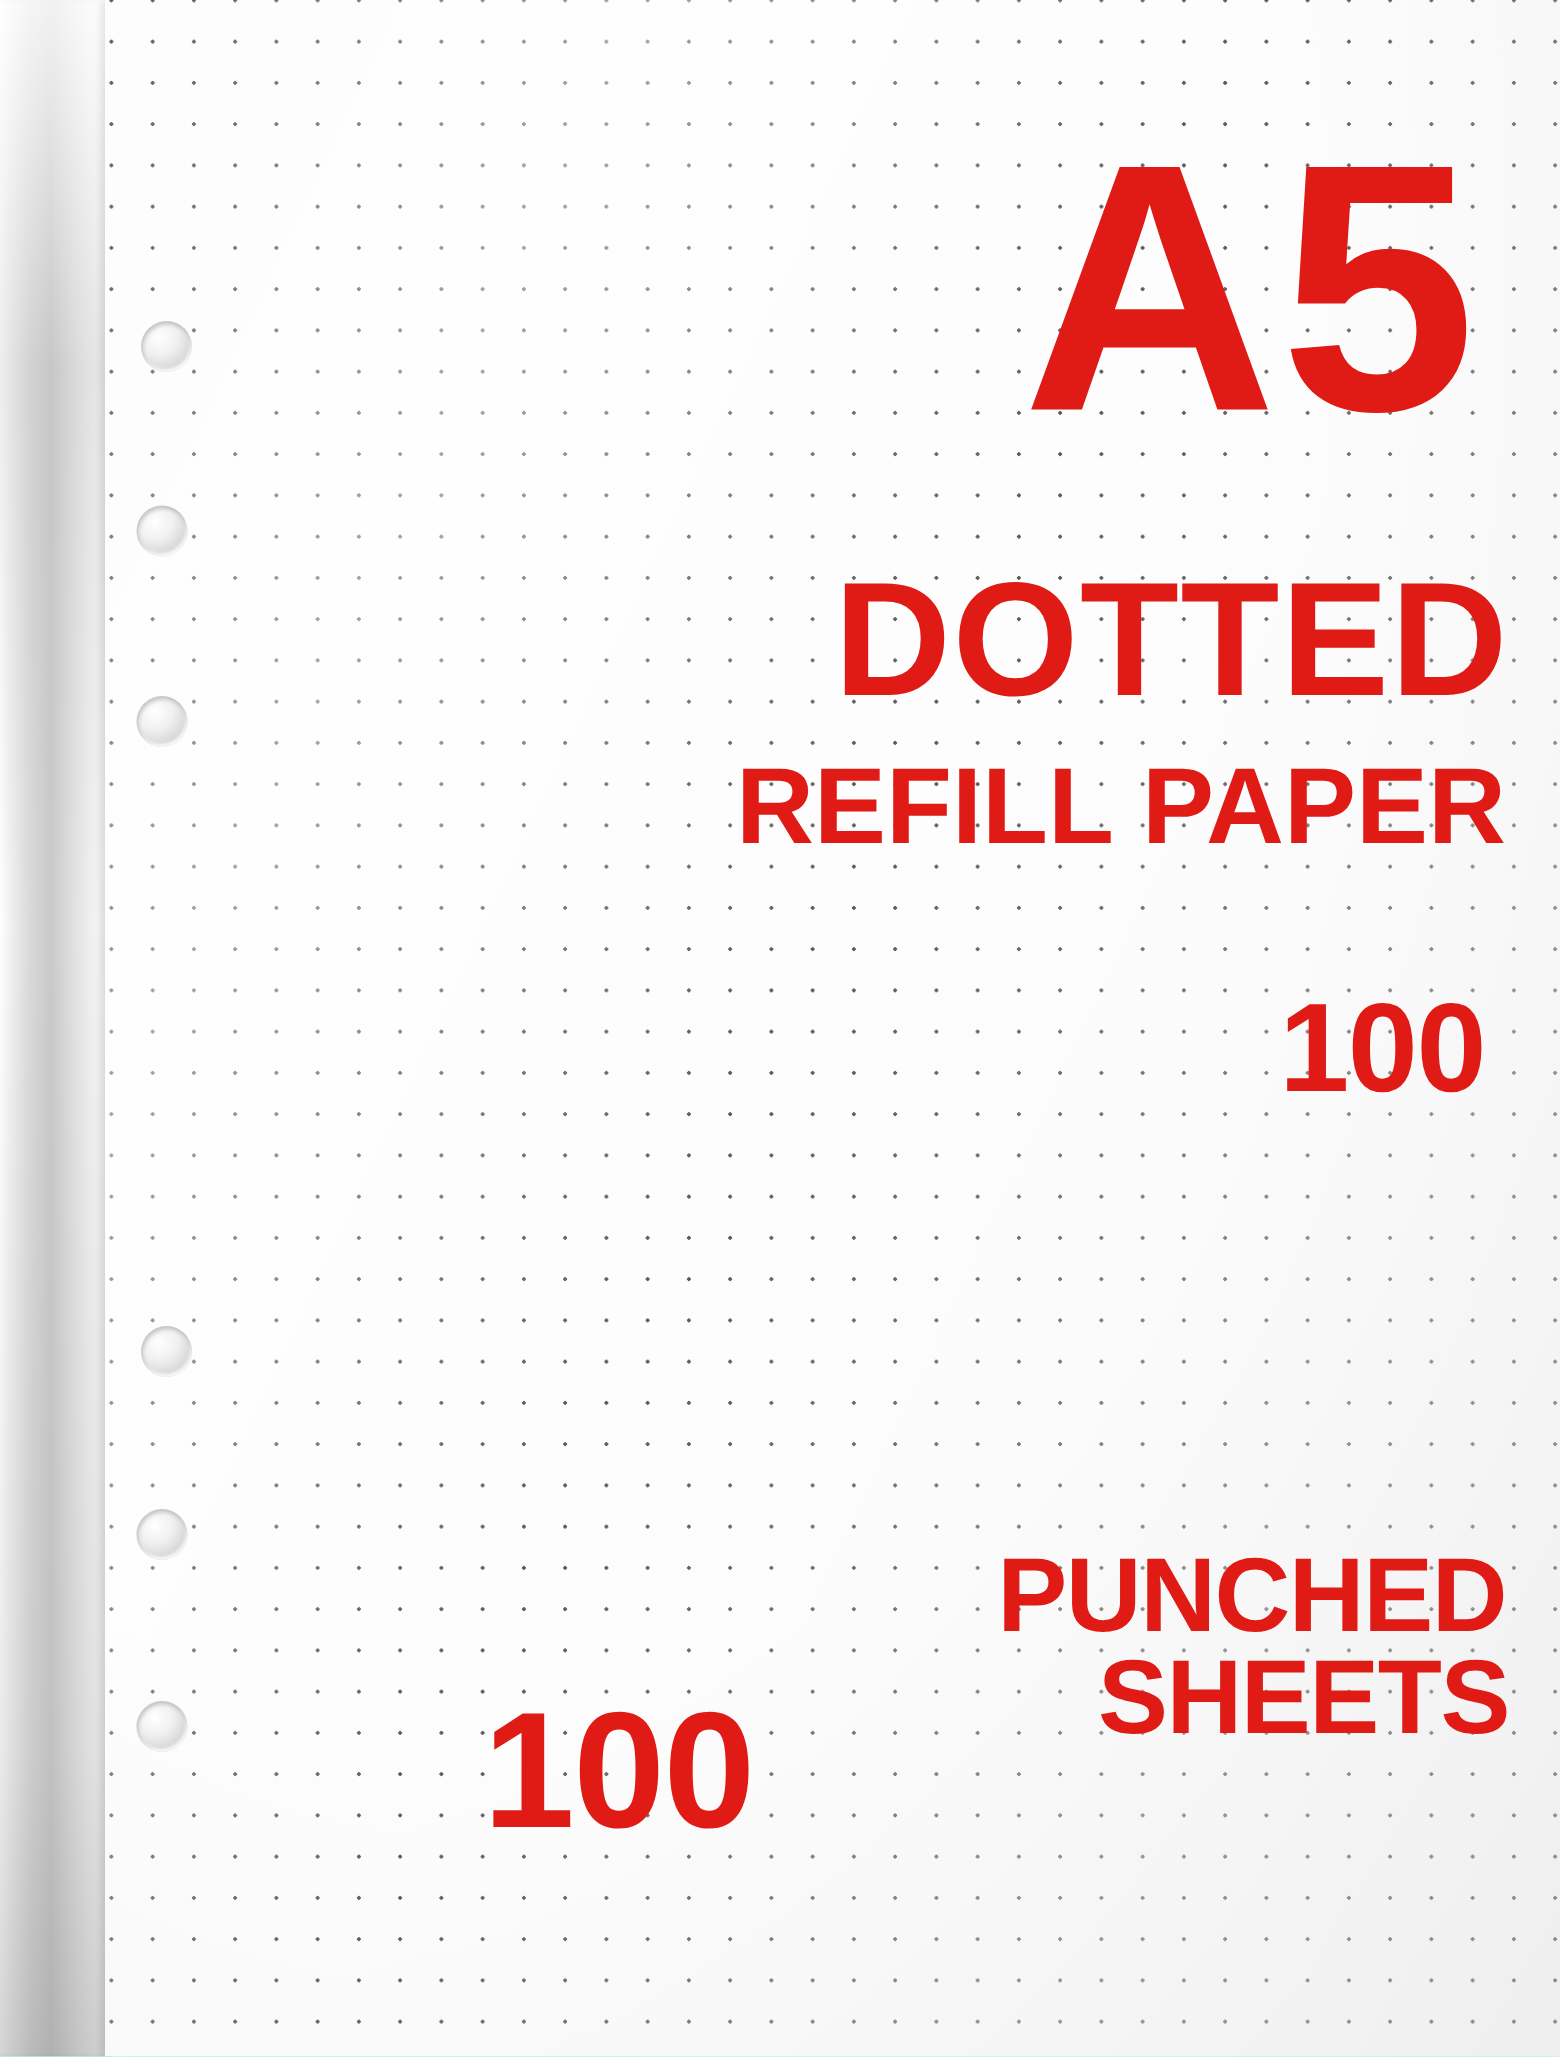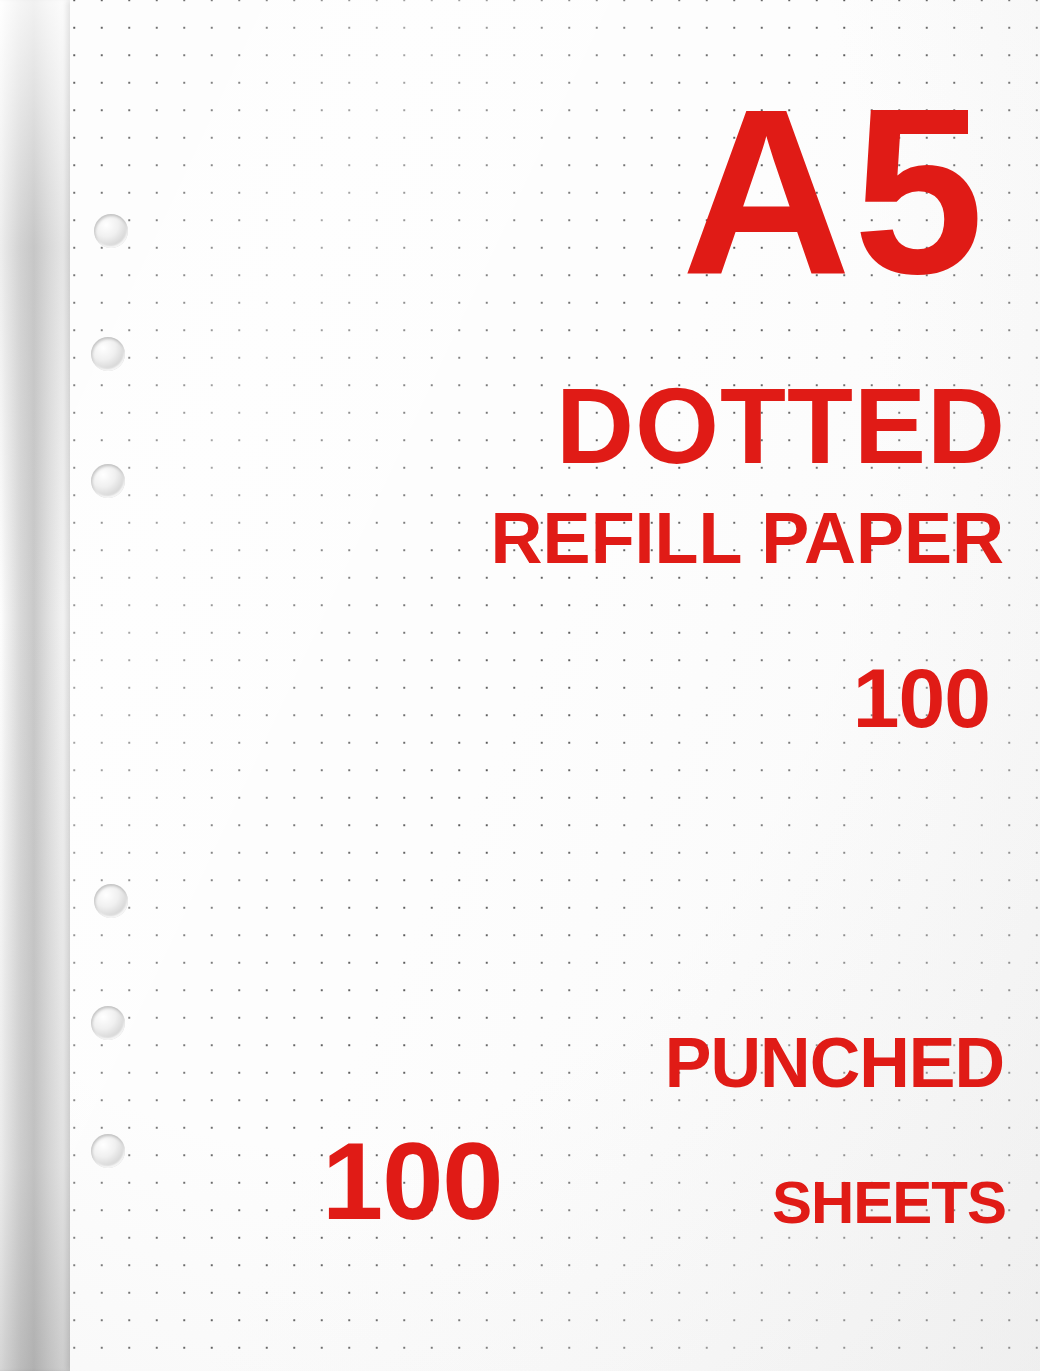--- a/index.html
+++ b/index.html
@@ -160,22 +160,22 @@
     top: 1028px;
     font-size: 70px;
   }
   .t-100 {
     left: 322px;
     top: 1126px;
     font-size: 110px;
   }
   .t-sheets {
     right: 34px;
-    top: 1173px;
-    font-size: 60px;
+    top: 1096px;
+    font-size: 70px;
   }
 </style>
 </head>
 <body>
 
 <div class="stage">
 
   <div class="spine"></div>
   <div class="spine-shade"></div>
 

